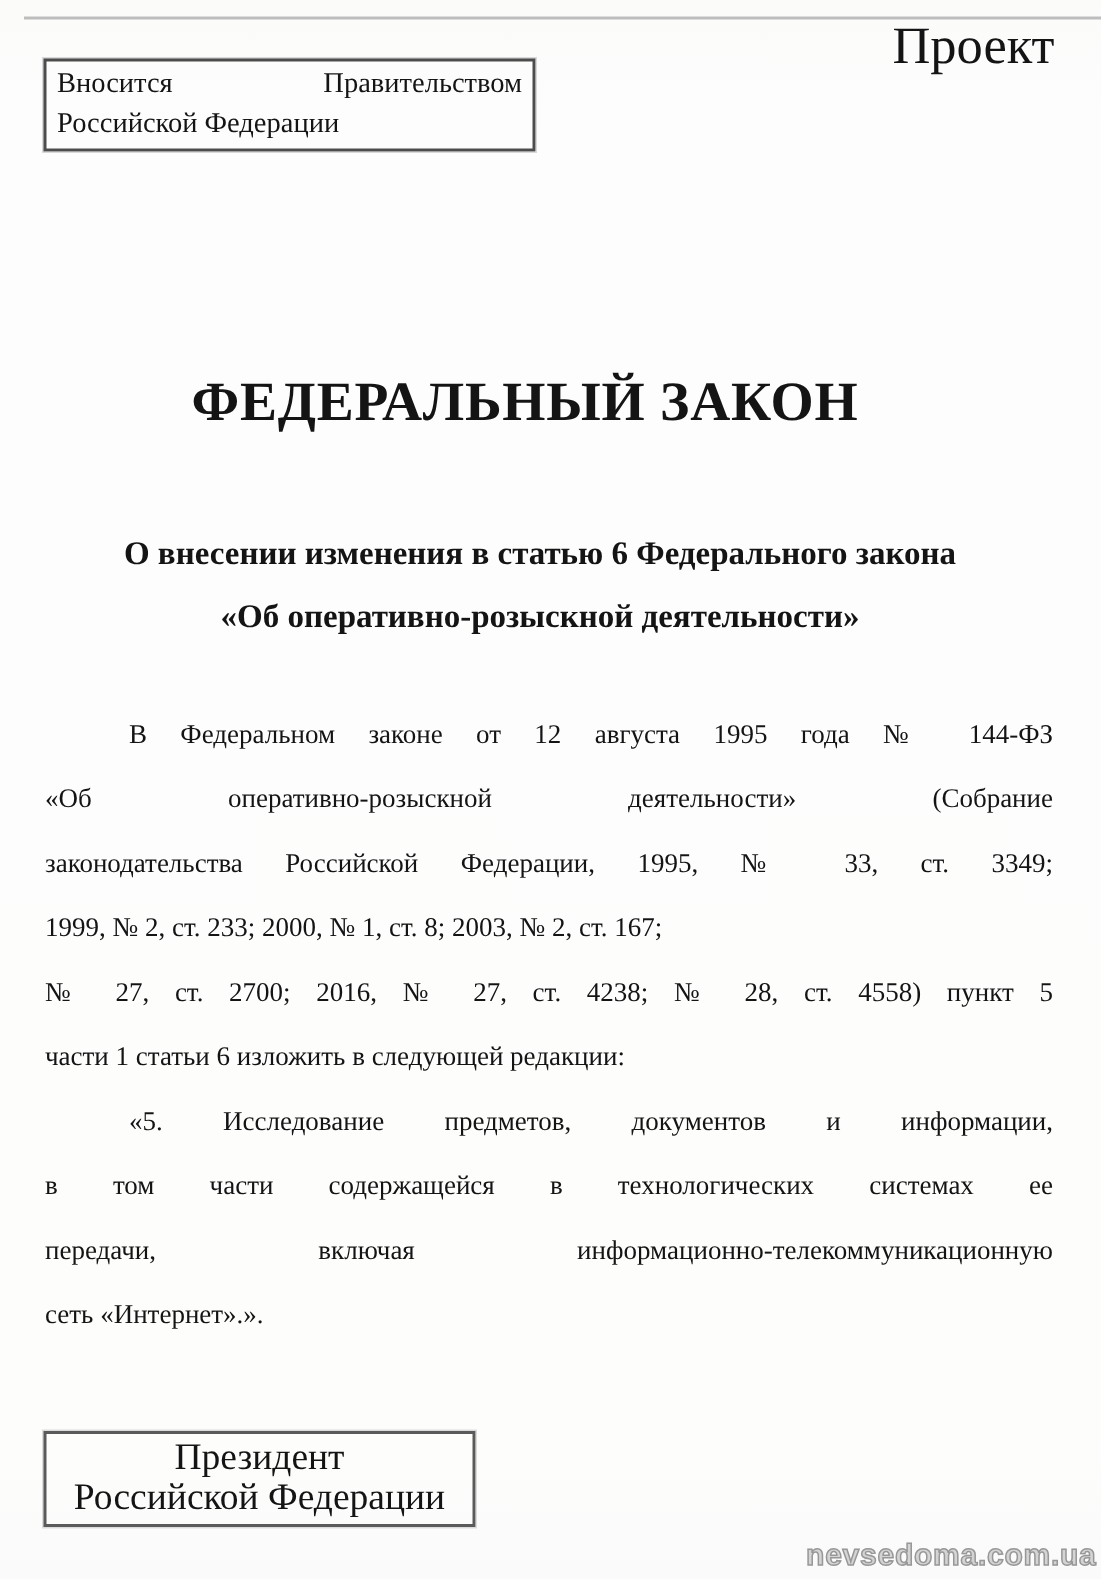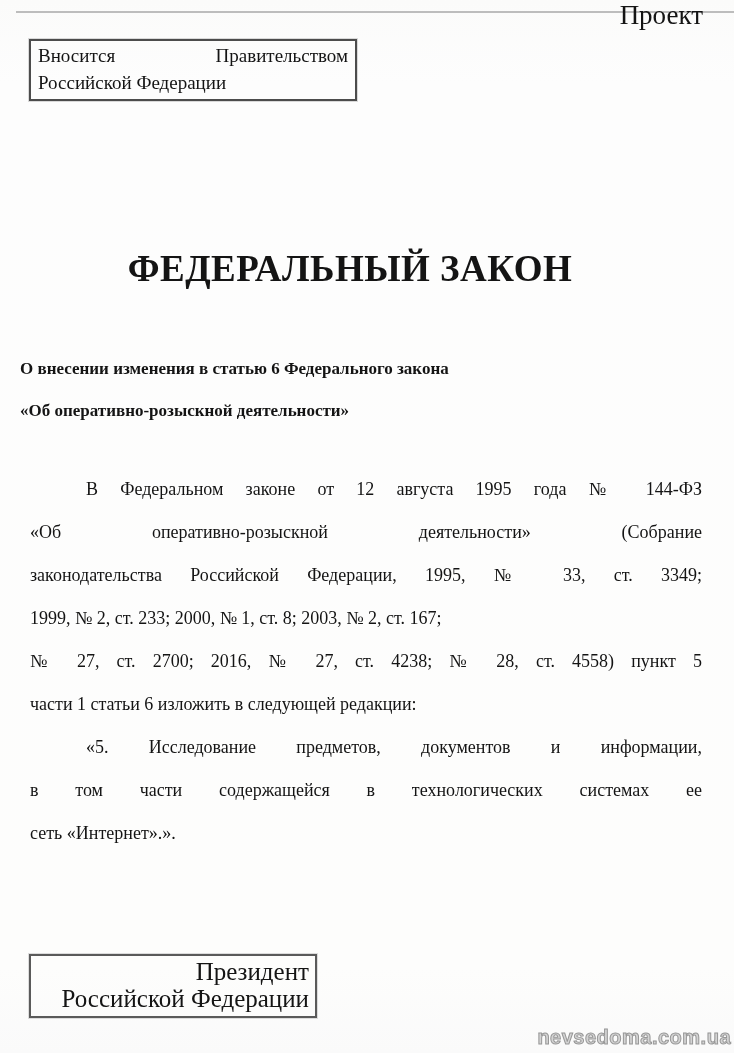--- a/index.html
+++ b/index.html
@@ -19,23 +19,23 @@
   .top-rule {
     position: absolute;
     top: 11px;
     left: 16px;
     right: 0;
     height: 2px;
     background: #bdbdbd;
   }
   .draft-label {
     position: absolute;
-    top: 0;
+    top: 16px;
     right: 31px;
-    font-size: 27px;
+    font-size: 35px;
     line-height: 30px;
   }
   .gov-box {
     position: absolute;
     left: 29px;
     top: 39px;
     width: 310px;
     border: 2px solid #4c4c4c;
     box-shadow: 0 0 0 1px #d9d9d9;
     padding: 1px 7px 3px 7px;
@@ -54,22 +54,23 @@
     text-align: center;
     font-weight: bold;
     font-size: 37px;
     letter-spacing: 0.5px;
   }
   .law-subtitle {
     position: absolute;
     top: 348px;
     left: 20px;
     width: 680px;
+    text-align: center;
     font-weight: bold;
-    font-size: 17px;
+    font-size: 22px;
     line-height: 42px;
   }
   .body-text {
     position: absolute;
     top: 468px;
     left: 30px;
     width: 672px;
     font-size: 18px;
     line-height: 43px;
     white-space: nowrap;
@@ -88,21 +89,21 @@
   .sign-box {
     position: absolute;
     left: 29px;
     top: 954px;
     width: 272px;
     border: 2px solid #5a5a5a;
     box-shadow: 0 0 0 1px #dcdcdc;
     padding: 2px 6px 4px 6px;
     font-size: 25px;
     line-height: 27px;
-    text-align: right;
+    text-align: center;
   }
   .watermark {
     position: absolute;
     right: 3px;
     bottom: 4px;
     font-family: "Liberation Sans", "DejaVu Sans", sans-serif;
     font-weight: bold;
     font-size: 20px;
     letter-spacing: 0.5px;
     color: #d4d4d4;
@@ -133,20 +134,21 @@
 
   <div class="body-text">
     <div class="body-line j ind">В Федеральном законе от 12 августа 1995 года № 144-ФЗ</div>
     <div class="body-line j">«Об оперативно-розыскной деятельности» (Собрание</div>
     <div class="body-line j">законодательства Российской Федерации, 1995, № 33, ст. 3349;</div>
     <div class="body-line">1999, № 2, ст. 233; 2000, № 1, ст. 8; 2003, № 2, ст. 167;</div>
     <div class="body-line j">№ 27, ст. 2700; 2016, № 27, ст. 4238; № 28, ст. 4558) пункт 5</div>
     <div class="body-line">части 1 статьи 6 изложить в следующей редакции:</div>
     <div class="body-line j ind">«5. Исследование предметов, документов и информации,</div>
     <div class="body-line j">в том части содержащейся в технологических системах ее</div>
+    <div class="body-line j">передачи, включая информационно-телекоммуникационную</div>
     <div class="body-line">сеть «Интернет».».</div>
   </div>
 
   <div class="sign-box">
     <div>Президент</div>
     <div>Российской Федерации</div>
   </div>
 
   <div class="watermark">nevsedoma.com.ua</div>
 

